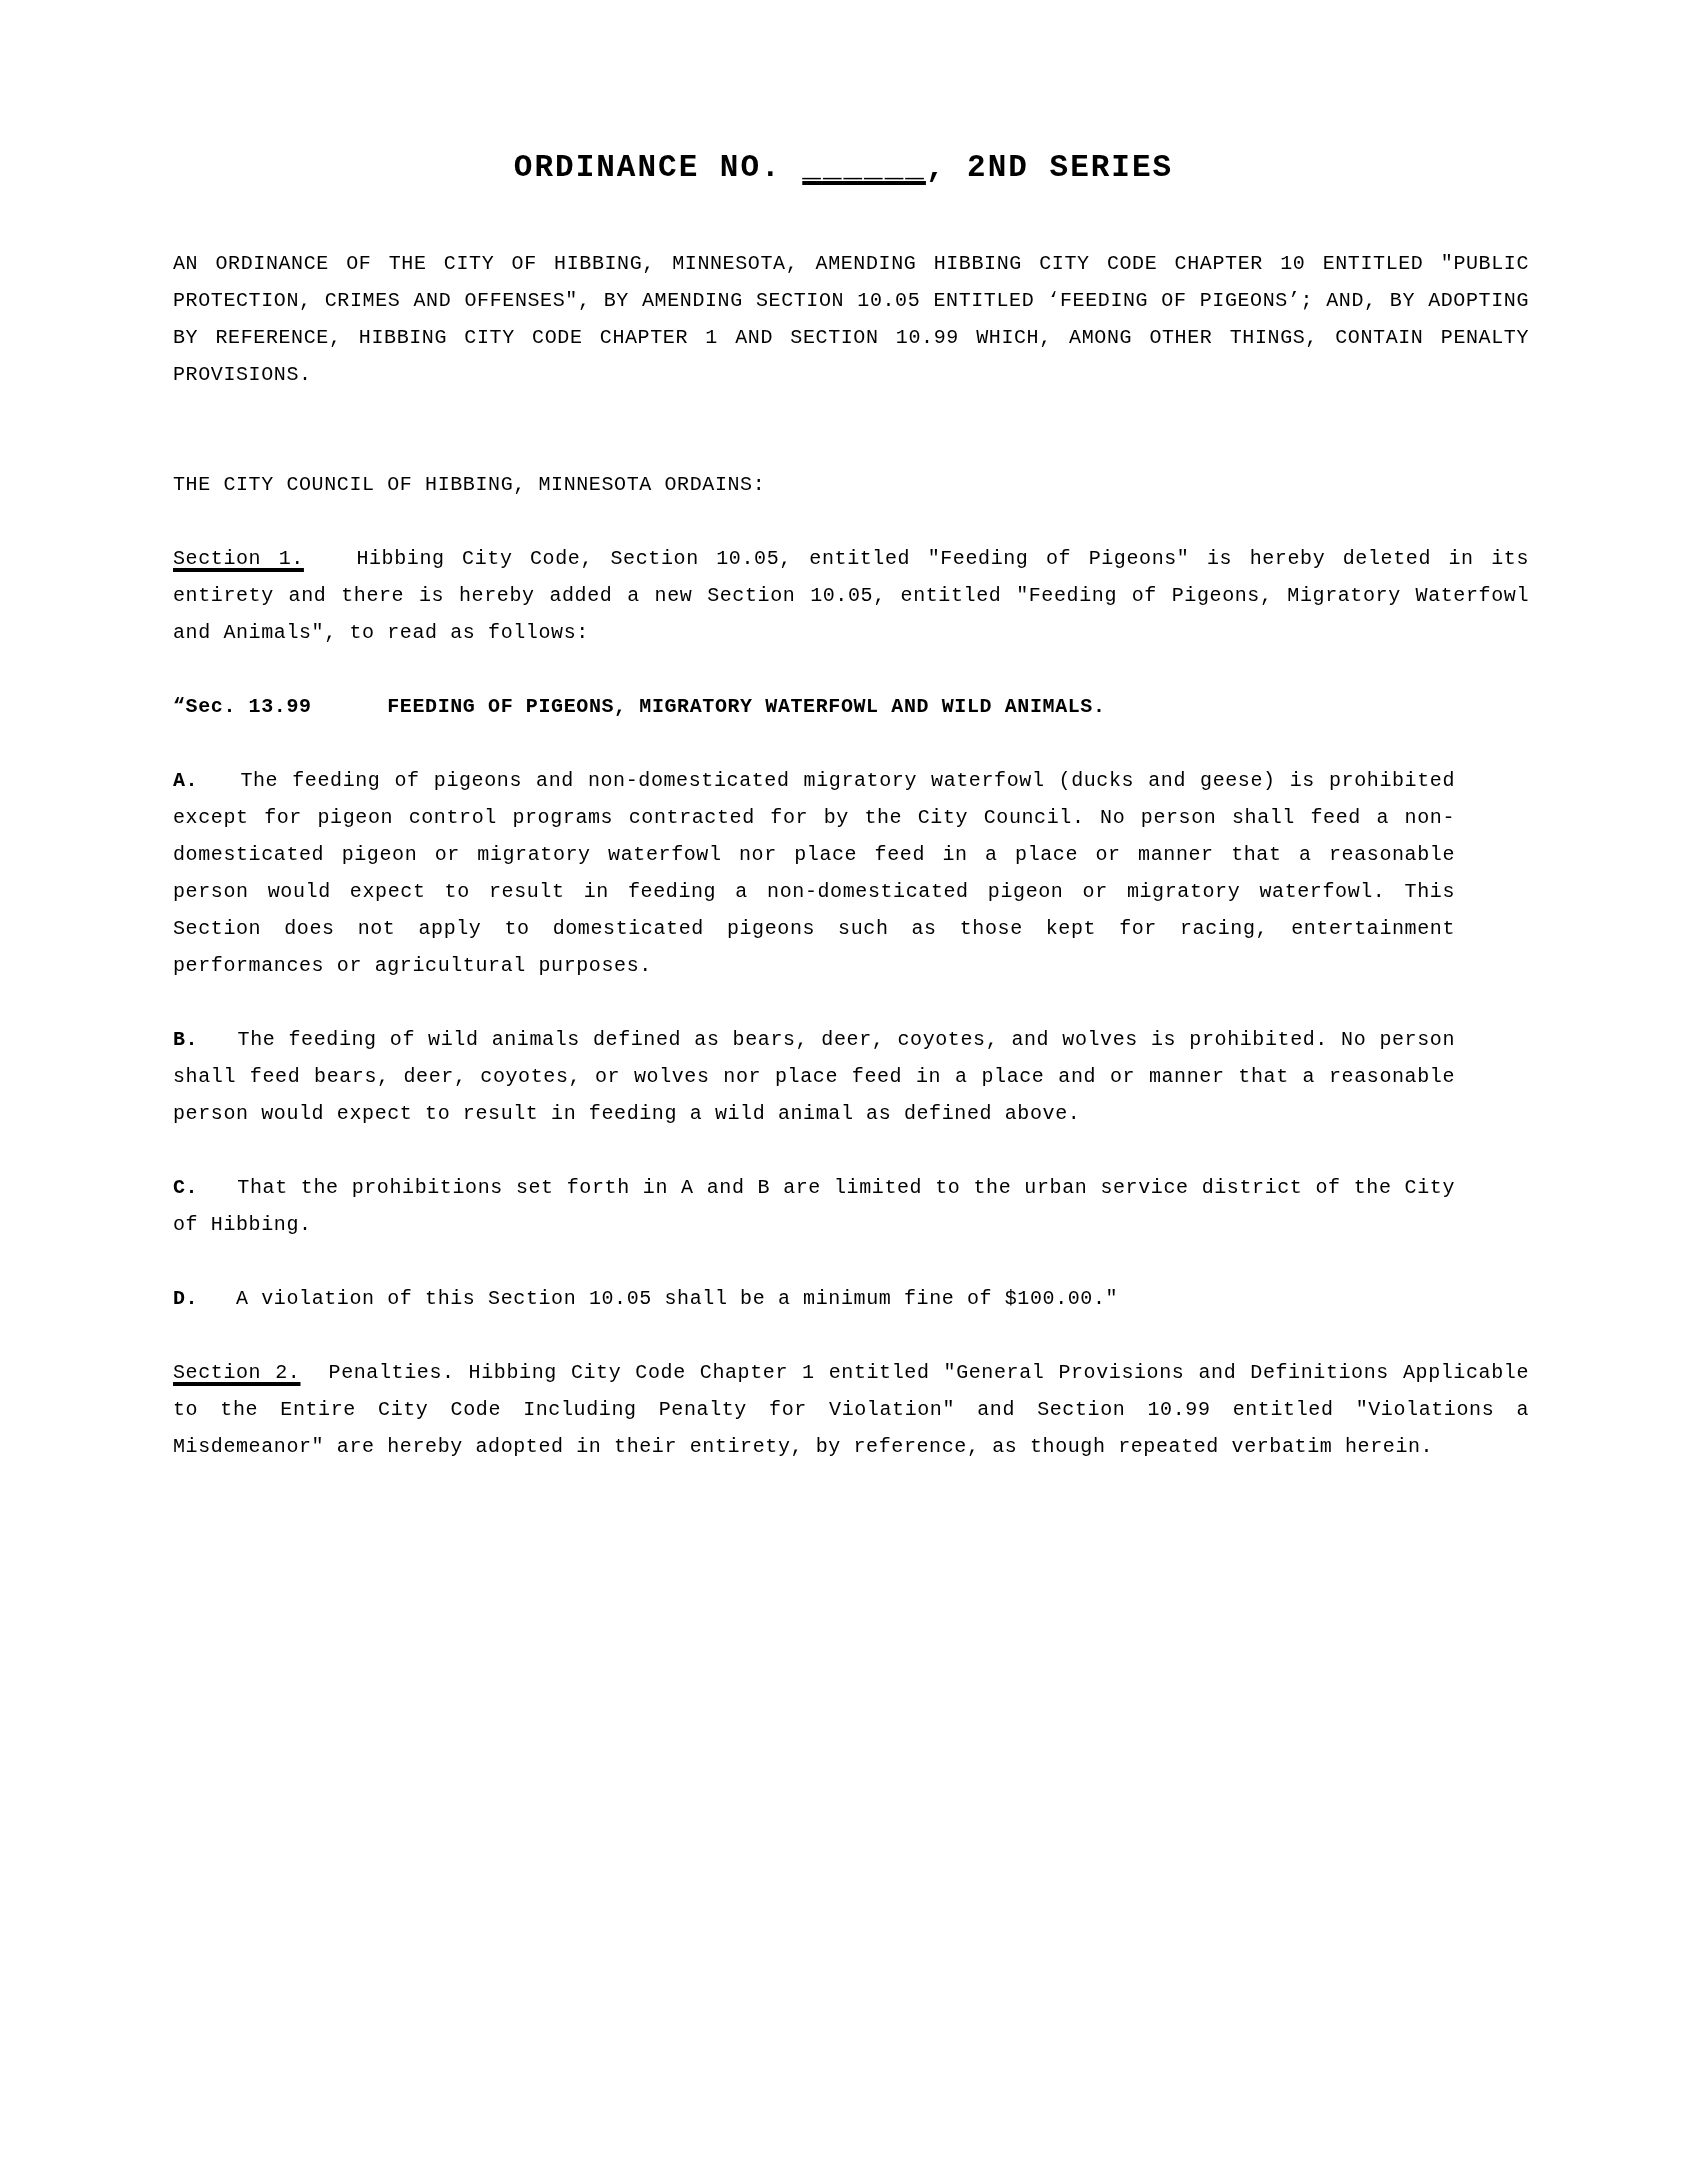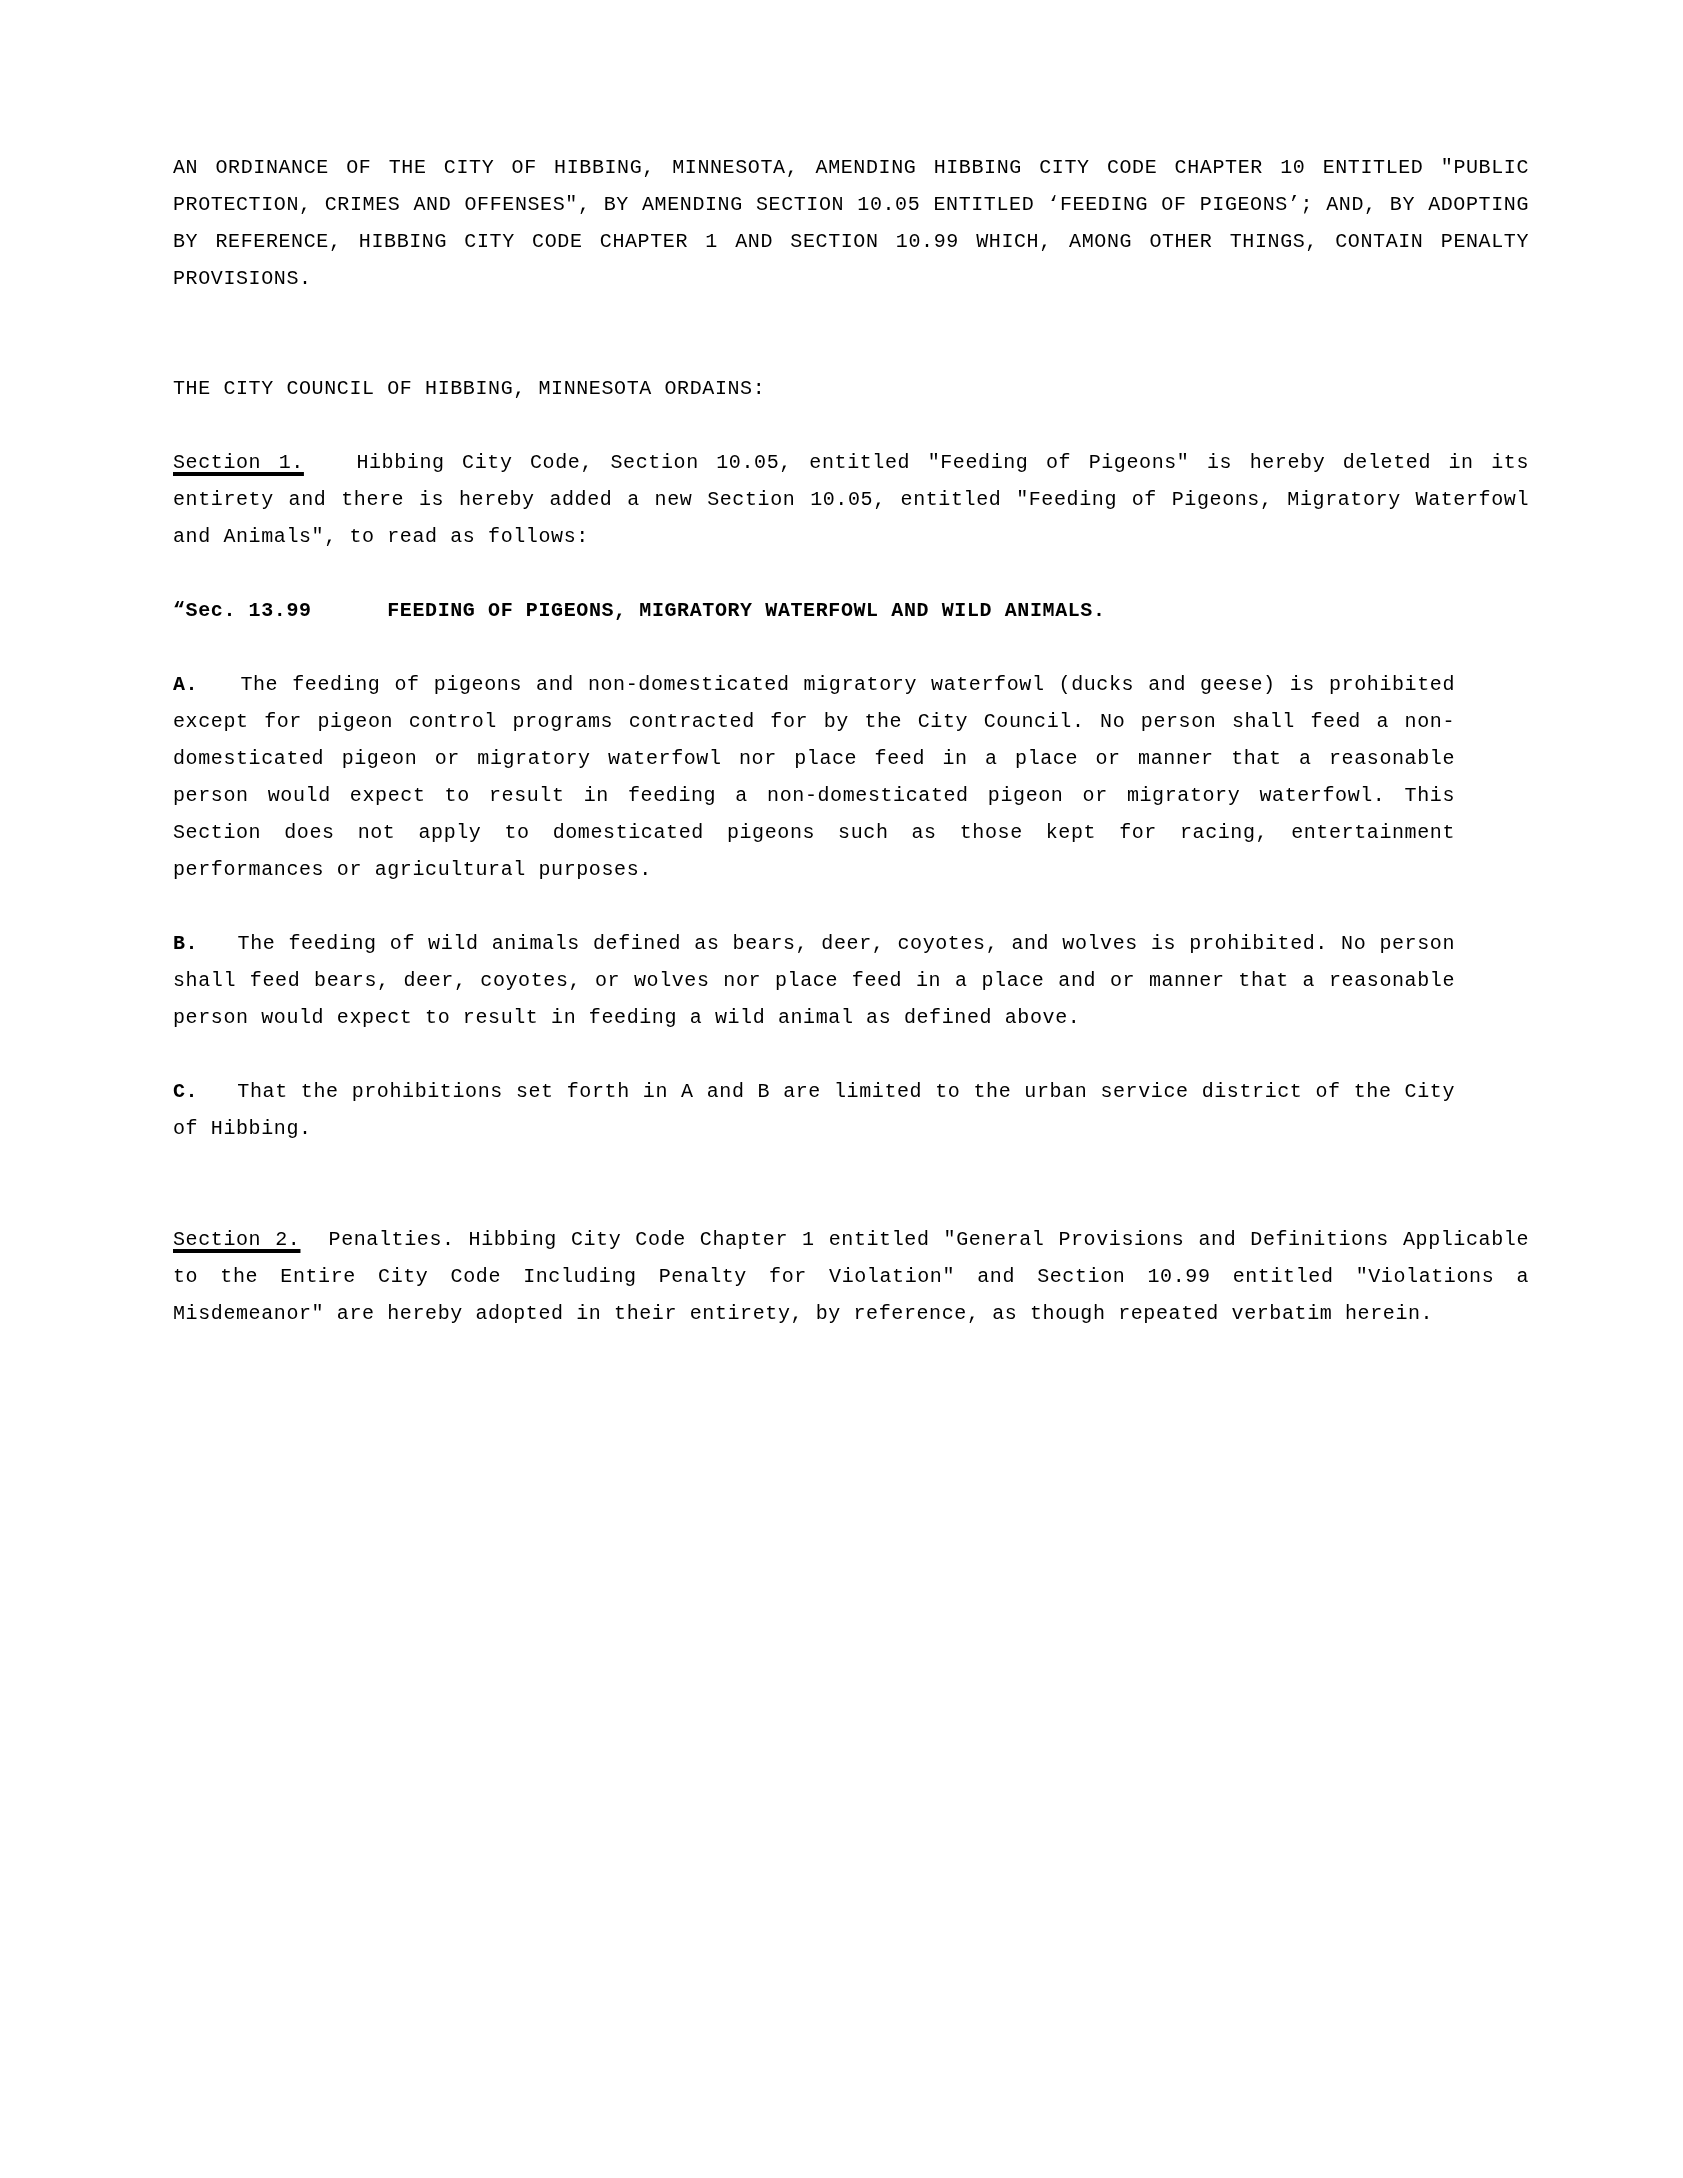--- a/index.html
+++ b/index.html
@@ -78,20 +78,21 @@
   .secline { font-weight: bold; }
 
   .nowrap { white-space: pre; }
 </style>
 </head>
 <body>
 
 <div class="page">
   <div class="doc">
 
+    <h1 class="title"><span>ORDINANCE NO. </span><span class="blank">______</span><span>, 2ND SERIES</span></h1>
 
     <p class="body caps">AN ORDINANCE OF THE CITY OF HIBBING, MINNESOTA, AMENDING HIBBING CITY CODE CHAPTER 10 ENTITLED "PUBLIC PROTECTION, CRIMES AND OFFENSES", BY AMENDING SECTION 10.05 ENTITLED ‘FEEDING OF PIGEONS’; AND, BY ADOPTING BY REFERENCE, HIBBING CITY CODE CHAPTER 1 AND SECTION 10.99 WHICH, AMONG OTHER THINGS, CONTAIN PENALTY PROVISIONS.</p>
 
     <div class="spacer-lg"></div>
 
     <p class="body caps">THE CITY COUNCIL OF HIBBING, MINNESOTA ORDAINS:</p>
 
     <div class="spacer-md"></div>
 
     <p class="body"><span class="sec-head">Section 1.</span><span class="nowrap">&nbsp;&nbsp;&nbsp;</span><span>Hibbing City Code, Section 10.05, entitled "Feeding of Pigeons" is hereby deleted in its entirety and there is hereby added a new Section 10.05, entitled "Feeding of Pigeons, Migratory Waterfowl and Animals", to read as follows:</span></p>
@@ -107,20 +108,21 @@
     <div class="spacer-sm"></div>
 
     <p class="body indent"><span class="lbl">B.</span><span class="nowrap">&nbsp;&nbsp;&nbsp;</span><span>The feeding of wild animals defined as bears, deer, coyotes, and wolves is prohibited. No person shall feed bears, deer, coyotes, or wolves nor place feed in a place and or manner that a reasonable person would expect to result in feeding a wild animal as defined above.</span></p>
 
     <div class="spacer-sm"></div>
 
     <p class="body indent"><span class="lbl">C.</span><span class="nowrap">&nbsp;&nbsp;&nbsp;</span><span>That the prohibitions set forth in A and B are limited to the urban service district of the City of Hibbing.</span></p>
 
     <div class="spacer-sm"></div>
 
+    <p class="body indent"><span class="lbl">D.</span><span class="nowrap">&nbsp;&nbsp;&nbsp;</span><span>A violation of this Section 10.05 shall be a minimum fine of $100.00."</span></p>
 
     <div class="spacer-sm"></div>
 
     <p class="body"><span class="sec-head">Section 2.</span><span class="nowrap">&nbsp;&nbsp;</span><span>Penalties. Hibbing City Code Chapter 1 entitled "General Provisions and Definitions Applicable to the Entire City Code Including Penalty for Violation" and Section 10.99 entitled "Violations a Misdemeanor" are hereby adopted in their entirety, by reference, as though repeated verbatim herein.</span></p>
 
   </div>
 </div>
 
 
 </body></html>

